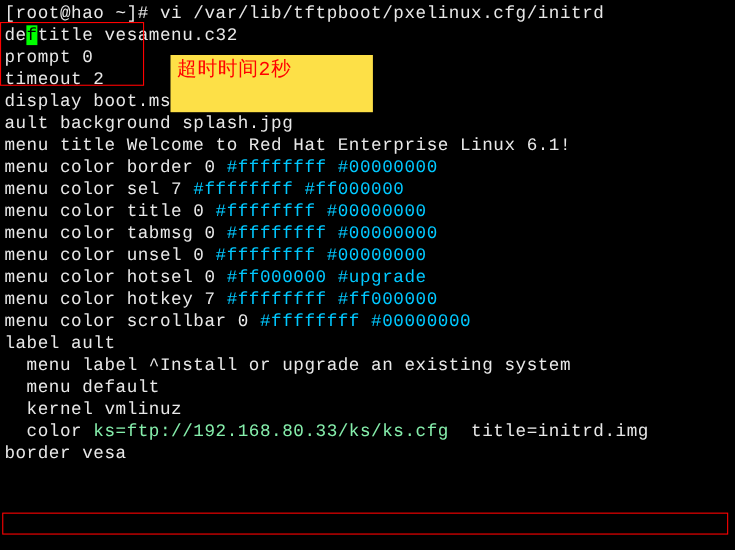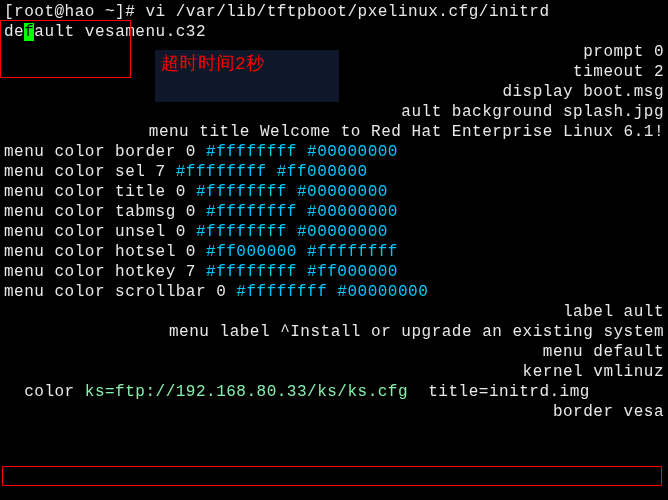--- a/index.html
+++ b/index.html
@@ -9,68 +9,68 @@
     font-size: 16px;
     line-height: 20px;
     letter-spacing: 0.5px;
     width: 668px;
     height: 500px;
     overflow: hidden;
     color: #b8b8b8;
     padding: 2px 4px;
     position: relative;
   }
-  .white { color: #e8e8e8; text-align: right; }
+  .white { color: #e8e8e8; }
   .green { color: #86efac; }
   .cyan  { color: #00c8ff; }
   .cursor { background: #00ff00; color: #000; }
   .red-box-1 {
     position: absolute;
     top: 20px; left: 0px;
     width: 131px; height: 58px;
     border: 1px solid #ff0000;
     pointer-events: none;
   }
   .white-label {
     position: absolute;
     top: 50px; left: 155px;
     width: 184px; height: 52px;
-    background: #0f172a;
+    background: #fde047;
     color: #ff0000;
     font-family: "SimSun","Courier New",monospace;
     font-size: 18px;
     padding: 4px 6px;
   }
   .red-box-2 {
     position: absolute;
     top: 466px; left: 2px;
     width: 660px; height: 20px;
     border: 1px solid #ff0000;
     pointer-events: none;
   }
   .line { white-space: pre; }
 </style>
 </head>
 <body>
 
 <div class="line"><span class="white">[root@hao ~]# </span><span class="white">vi /var/lib/tftpboot/pxelinux.cfg/initrd</span></div>
-<div class="line"><span class="white">de</span><span class="cursor">f</span><span class="white">ault vesamenu.c32</span></div>
+<div class="line"><span class="white">de</span><span class="cursor">f</span><span class="white">title vesamenu.c32</span></div>
 <div class="line white">prompt 0</div>
 <div class="line white">timeout 2</div>
 <div class="line"></div>
 <div class="line white">display boot.msg</div>
 <div class="line"></div>
 <div class="line white">ault background splash.jpg</div>
 <div class="line white">menu title Welcome to Red Hat Enterprise Linux 6.1!</div>
 <div class="line"><span class="white">menu color border 0 </span><span class="cyan">#ffffffff #00000000</span></div>
 <div class="line"><span class="white">menu color sel 7 </span><span class="cyan">#ffffffff #ff000000</span></div>
 <div class="line"><span class="white">menu color title 0 </span><span class="cyan">#ffffffff #00000000</span></div>
 <div class="line"><span class="white">menu color tabmsg 0 </span><span class="cyan">#ffffffff #00000000</span></div>
 <div class="line"><span class="white">menu color unsel 0 </span><span class="cyan">#ffffffff #00000000</span></div>
-<div class="line"><span class="white">menu color hotsel 0 </span><span class="cyan">#ff000000 #ffffffff</span></div>
+<div class="line"><span class="white">menu color hotsel 0 </span><span class="cyan">#ff000000 #upgrade</span></div>
 <div class="line"><span class="white">menu color hotkey 7 </span><span class="cyan">#ffffffff #ff000000</span></div>
 <div class="line"><span class="white">menu color scrollbar 0 </span><span class="cyan">#ffffffff #00000000</span></div>
 <div class="line"></div>
 <div class="line white">label ault</div>
 <div class="line white">  menu label ^Install or upgrade an existing system</div>
 <div class="line white">  menu default</div>
 <div class="line white">  kernel vmlinuz</div>
 <div class="line"><span class="white">  color </span><span class="green">ks=ftp://192.168.80.33/ks/ks.cfg</span><span class="white">  title=initrd.img</span></div>
 <div class="line white">border vesa</div>
 

